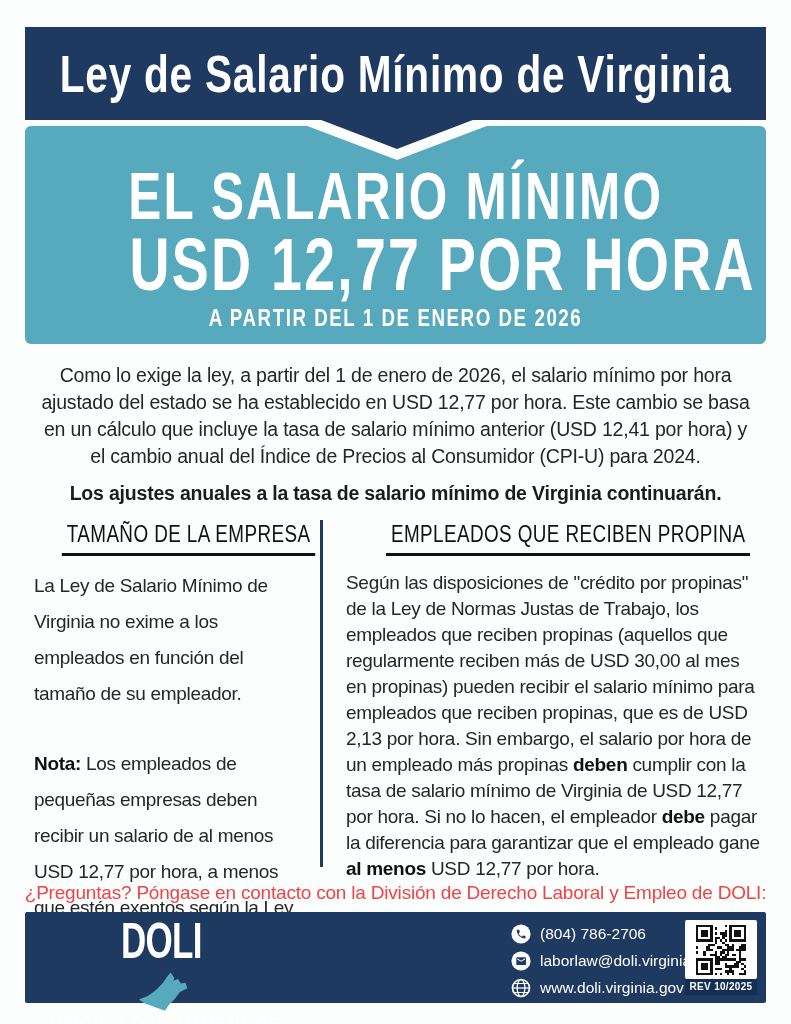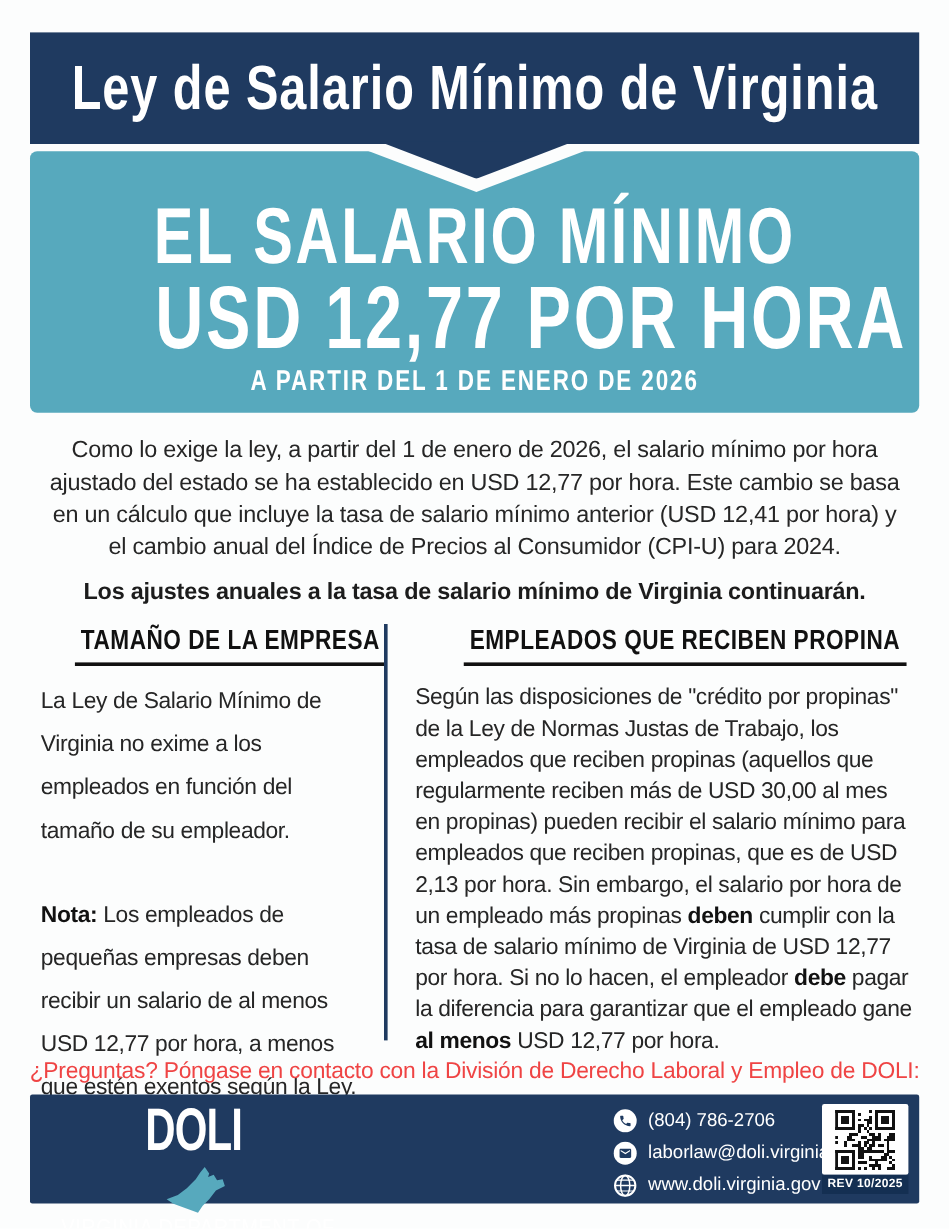--- a/index.html
+++ b/index.html
@@ -51,21 +51,21 @@
     position:absolute;left:40px;top:362px;width:711px;text-align:center;
     font-size:19.5px;line-height:27px;letter-spacing:-0.2px;
   }
   .intro-bold{
     position:absolute;left:40px;top:482px;width:711px;text-align:center;
     font-size:19.5px;font-weight:bold;letter-spacing:-0.2px;color:#1c1c1c;
   }
 
   
   .col{position:absolute;top:520px;}
-  .col h2{text-align:center;font-weight:bold;color:#111;}
+  .col h2{text-align:center;font-weight:normal;color:#111;}
   .col h2 .cond{
     font-size:23px;letter-spacing:0.5px;transform:scaleX(0.82);
     border-bottom:3px solid #111;padding:0 6px 5px;
   }
   .col-left{left:34px;width:272px;}
   .col-left p{font-size:19px;line-height:36px;letter-spacing:-0.3px;margin-top:12px;}
   .col-left p.note{margin-top:34px;}
   .vdiv{position:absolute;left:320px;top:520px;width:3px;height:347px;background:var(--navy);}
   .col-right{left:346px;width:418px;}
   .col-right p{font-size:19px;line-height:26px;letter-spacing:-0.3px;margin-top:14px;}

